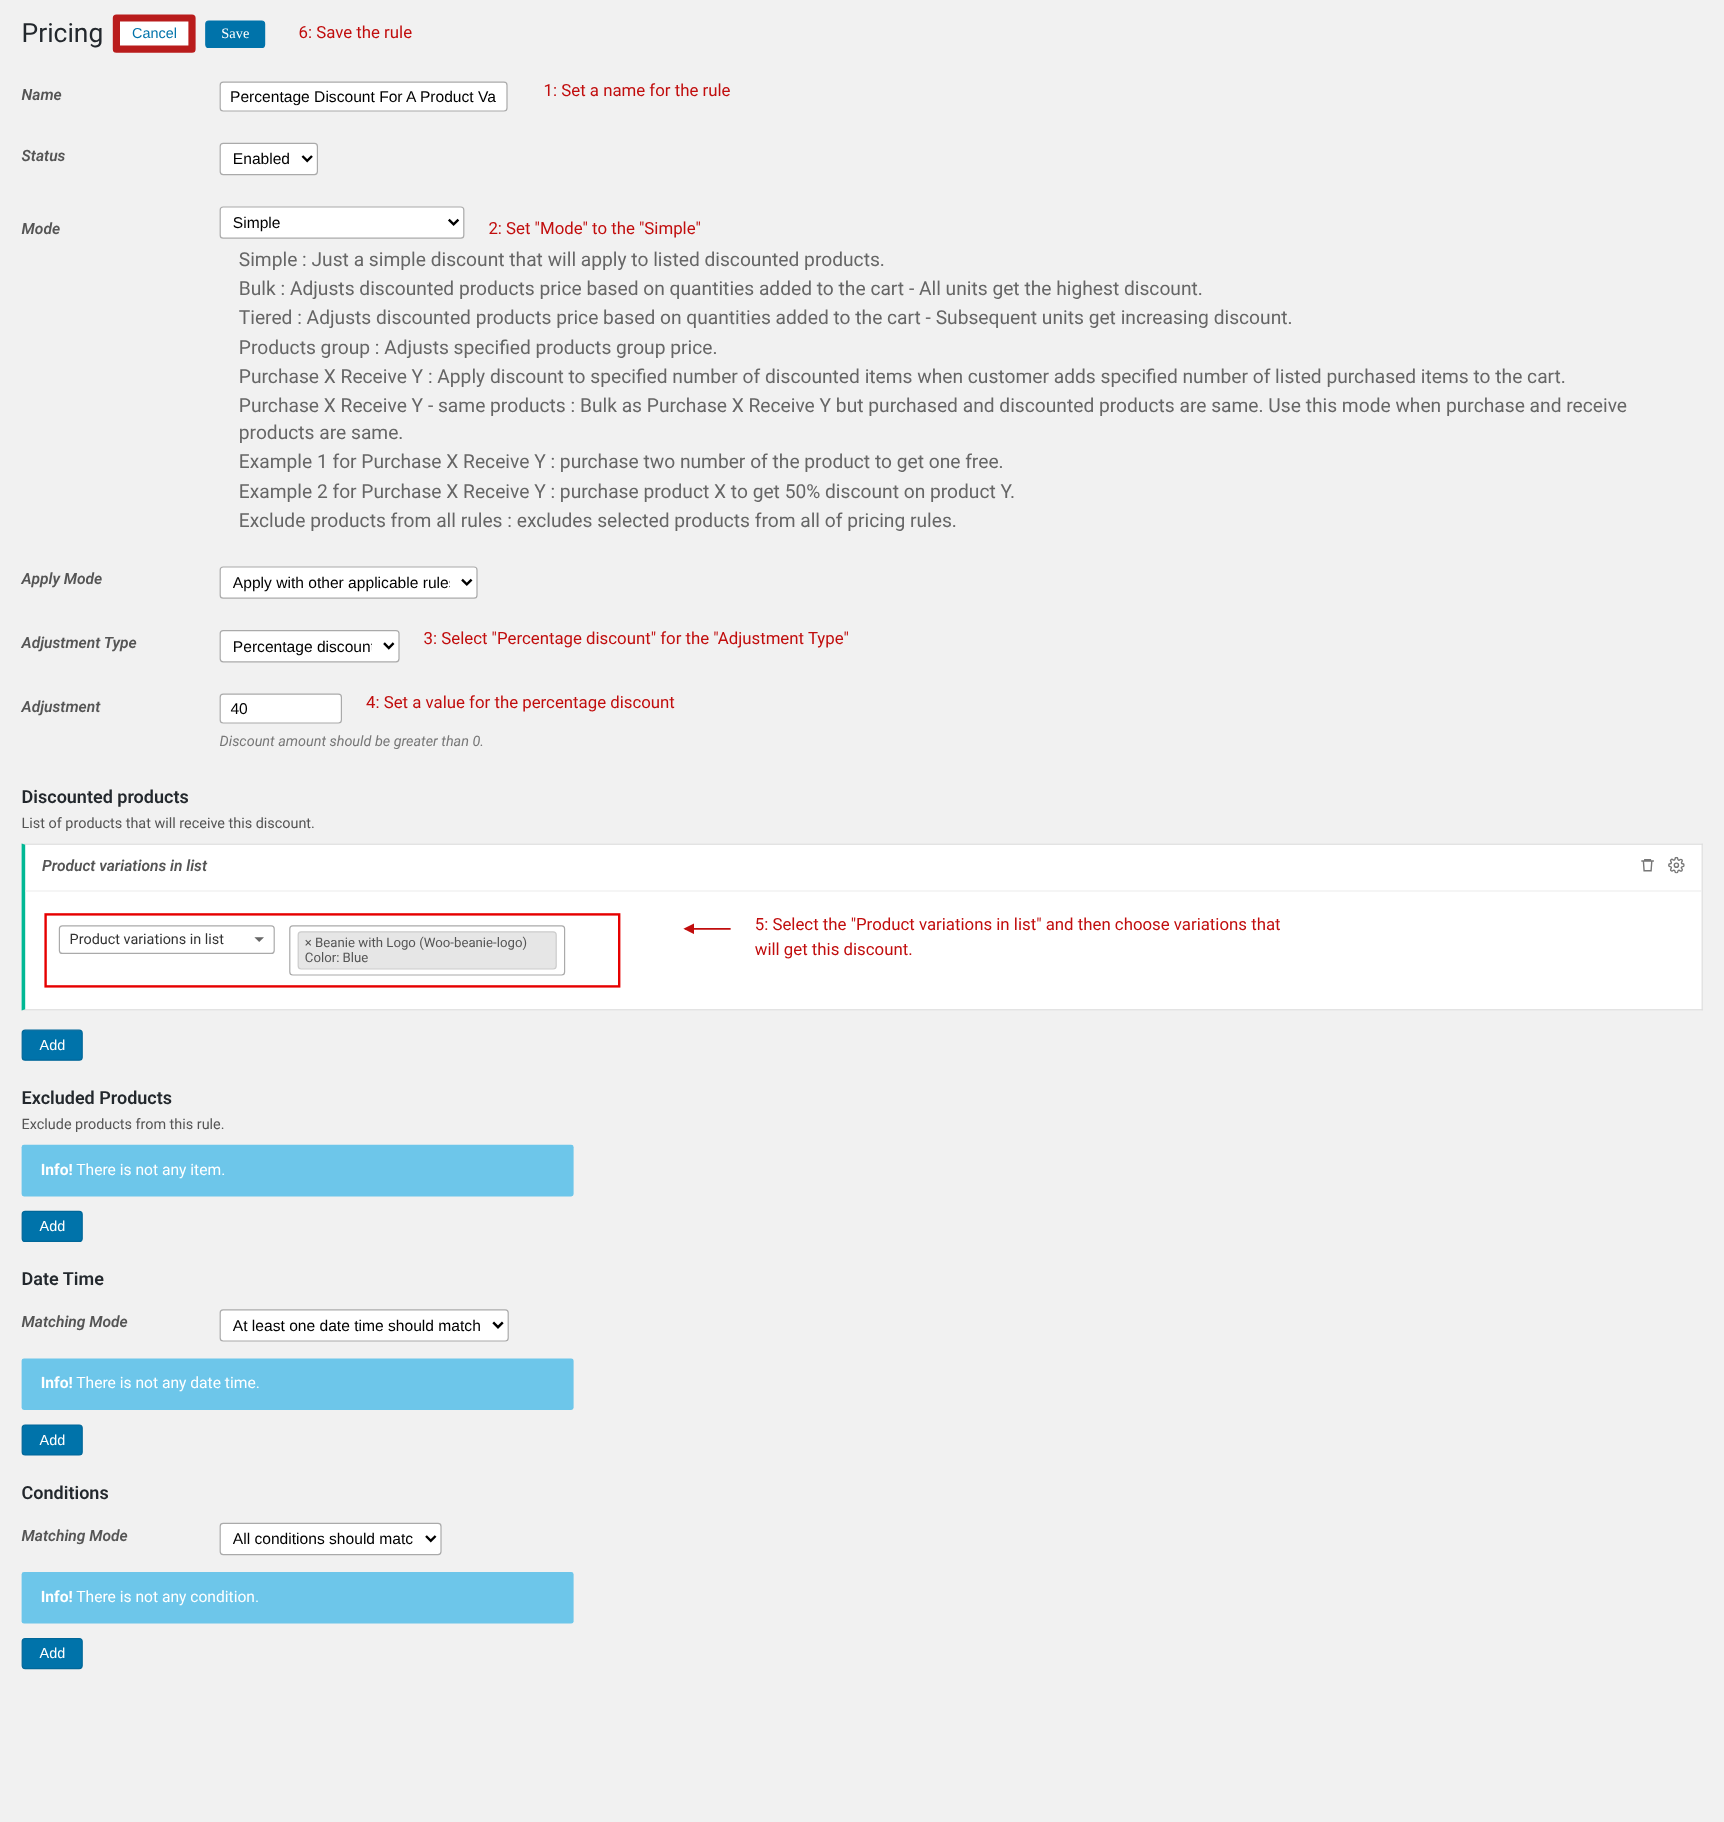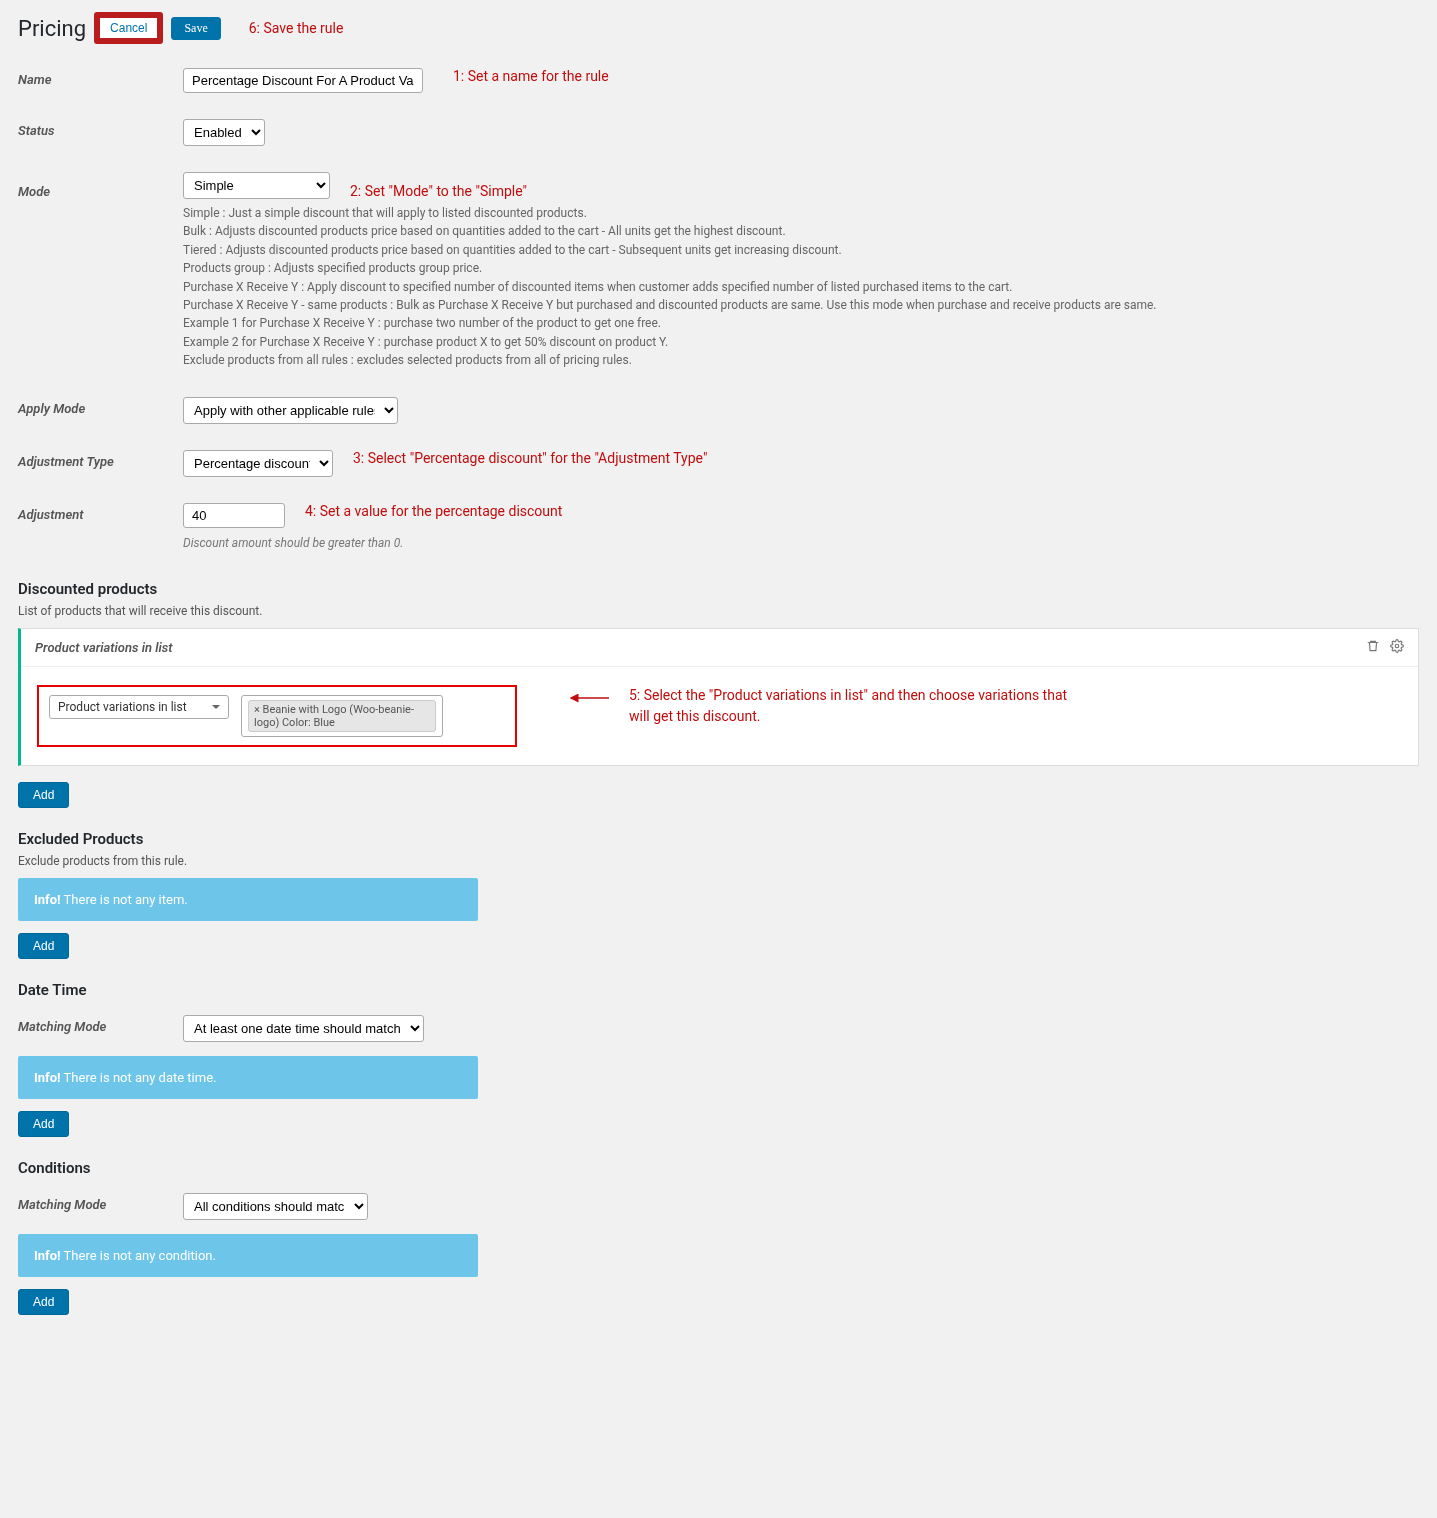--- a/index.html
+++ b/index.html
@@ -33,21 +33,21 @@
 }
 .form-control { flex-shrink:0; }
 input[type=text] {
   border:1px solid #aaa; border-radius:3px; padding:4px 8px; font-size:13px;
   background:#fff;
 }
 select {
   border:1px solid #aaa; border-radius:3px; padding:4px 6px; font-size:13px;
   background:#fff;
 }
-.helptext { color:#666; font-size:12px; line-height:1.45; }
+.helptext { color:#666; font-size:16px; line-height:1.45;margin-left:16px; }
 .helptext p { margin: 0 0 1px; }
 .section-title { font-size:15px; font-weight:600; color:#23282d; margin: 6px 0 6px; }
 .section-sub { font-size:12px; color:#555; margin-bottom:10px; }
 .panel {
   background:#fff; border:1px solid #ddd; border-left:3px solid #00b894;
   margin-bottom:4px;
 }
 .panel-head {
   display:flex; align-items:center; justify-content:space-between;
   padding:10px 14px; border-bottom:1px solid #eee;
@@ -64,21 +64,21 @@
   border:1px solid #aaa; border-radius:3px; background:#fff;
   padding:4px 22px 4px 8px; font-size:12px; position:relative; width:180px;
   cursor:pointer;
 }
 .sel2::after {
   content:""; position:absolute; right:8px; top:50%;
   border:4px solid transparent; border-top-color:#666; transform:translateY(-2px);
 }
 .tagbox {
   border:1px solid #aaa; border-radius:3px; background:#fff;
-  padding:4px 6px; min-height:32px; width:202px;
+  padding:4px 6px; min-height:32px; width:230px;
 }
 .tag {
   display:inline-block; background:#e6e6e6; border:1px solid #ccc;
   border-radius:3px; padding:2px 5px; font-size:11px; color:#555;
 }
 .arrow-svg { flex-shrink:0; margin-left: 52px; margin-top: 6px; }
 .info-bar {
   background:#6dc6ea; color:#fff; padding:14px 16px; font-size:13px;
   border-radius:2px; margin-top:4px; max-width: 460px;
 }
@@ -112,21 +112,21 @@
   <div class="form-label">Status</div>
   <div class="form-control">
     <select><option>Enabled</option></select>
   </div>
 </div>
 
 
 <div class="form-row" style="margin-bottom:6px;align-items:flex-end;">
   <div class="form-label">Mode</div>
   <div class="form-control">
-    <select style="width:147px"><option>Simple</option></select>
+    <select style="width:204px"><option>Simple</option></select>
   </div>
   <span class="anno" style="margin-left:20px">2: Set "Mode" to the "Simple"</span>
 </div>
 <div class="form-row" style="margin-bottom:26px;">
   <div class="form-label"></div>
   <div class="helptext">
     <p>Simple : Just a simple discount that will apply to listed discounted products.</p>
       <p>Bulk : Adjusts discounted products price based on quantities added to the cart - All units get the highest discount.</p>
       <p>Tiered : Adjusts discounted products price based on quantities added to the cart - Subsequent units get increasing discount.</p>
     <p>Products group : Adjusts specified products group price.</p>

